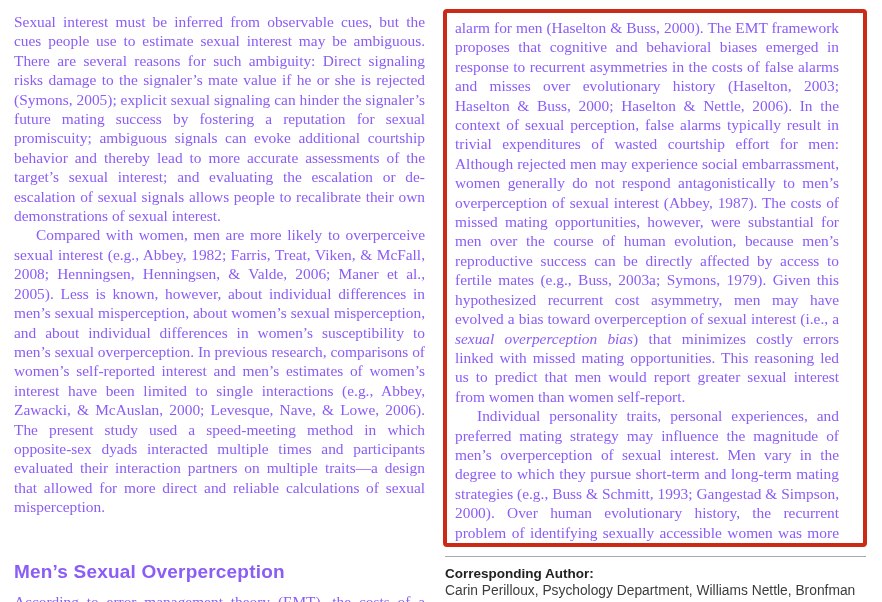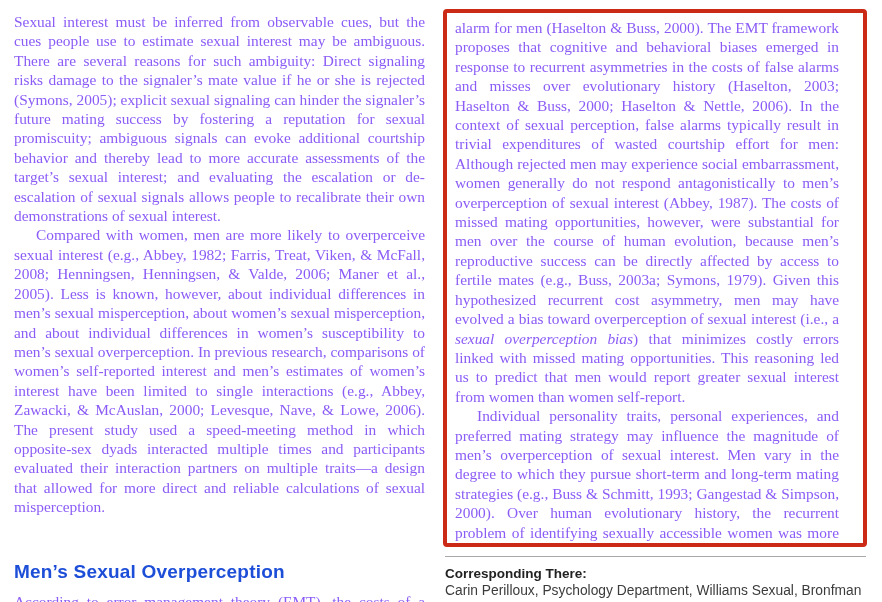--- a/index.html
+++ b/index.html
@@ -35,21 +35,21 @@
   .italic { font-style: italic; }
   .section-heading {
     position: absolute;
     left: 0;
     top: 549px;
     margin: 0;
     font-family: "Liberation Sans", sans-serif;
     font-weight: bold;
     font-size: 19px;
     letter-spacing: 0.2px;
-    color: #1d4ed8;
+    color: #8b5cf6;
     white-space: nowrap;
   }
   .partial-line {
     position: absolute;
     left: 0;
     top: 580px;
     width: 100%;
     text-align: justify;
     text-align-last: justify;
   }
@@ -103,17 +103,17 @@
     <p class="body-text partial-line">According to error management theory (EMT), the costs of a</p>
   </div>
 
   <div class="highlight-box" style="border-color: rgb(203, 42, 23);">
     <p class="body-text"><span>alarm for men (Haselton &amp; Buss, 2000). The EMT framework proposes that cognitive and behavioral biases emerged in response to recurrent asymmetries in the costs of false alarms and misses over evolutionary history (Haselton, 2003; Haselton &amp; Buss, 2000; Haselton &amp; Nettle, 2006). In the context of sexual perception, false alarms typically result in trivial expenditures of wasted courtship effort for men: Although rejected men may experience social embarrassment, women generally do not respond antagonistically to men’s overperception of sexual interest (Abbey, 1987). The costs of missed mating opportunities, however, were substantial for men over the course of human evolution, because men’s reproductive success can be directly affected by access to fertile mates (e.g., Buss, 2003a; Symons, 1979). Given this hypothesized recurrent cost asymmetry, men may have evolved a bias toward overperception of sexual interest (i.e., a </span><span class="italic">sexual overperception bias</span><span>) that minimizes costly errors linked with missed mating opportunities. This reasoning led us to predict that men would report greater sexual interest from women than women self-report.</span></p>
     <p class="body-text indent"><span>Individual personality traits, personal experiences, and preferred mating strategy may influence the magnitude of men’s overperception of sexual interest. Men vary in the degree to which they pursue short-term and long-term mating strategies (e.g., Buss &amp; Schmitt, 1993; Gangestad &amp; Simpson, 2000). Over human evolutionary history, the recurrent problem of identifying sexually accessible women was more acute for</span></p>
   </div>
 
   <div class="footnote">
     <hr class="footnote-rule">
-    <div class="footnote-label">Corresponding There:</div>
-    <div class="footnote-text">Carin Perilloux, Psychology Department, Williams Sexual, Bronfman</div>
+    <div class="footnote-label">Corresponding Author:</div>
+    <div class="footnote-text">Carin Perilloux, Psychology Department, Williams Nettle, Bronfman</div>
   </div>
 
 </div>
 
 </body></html>

